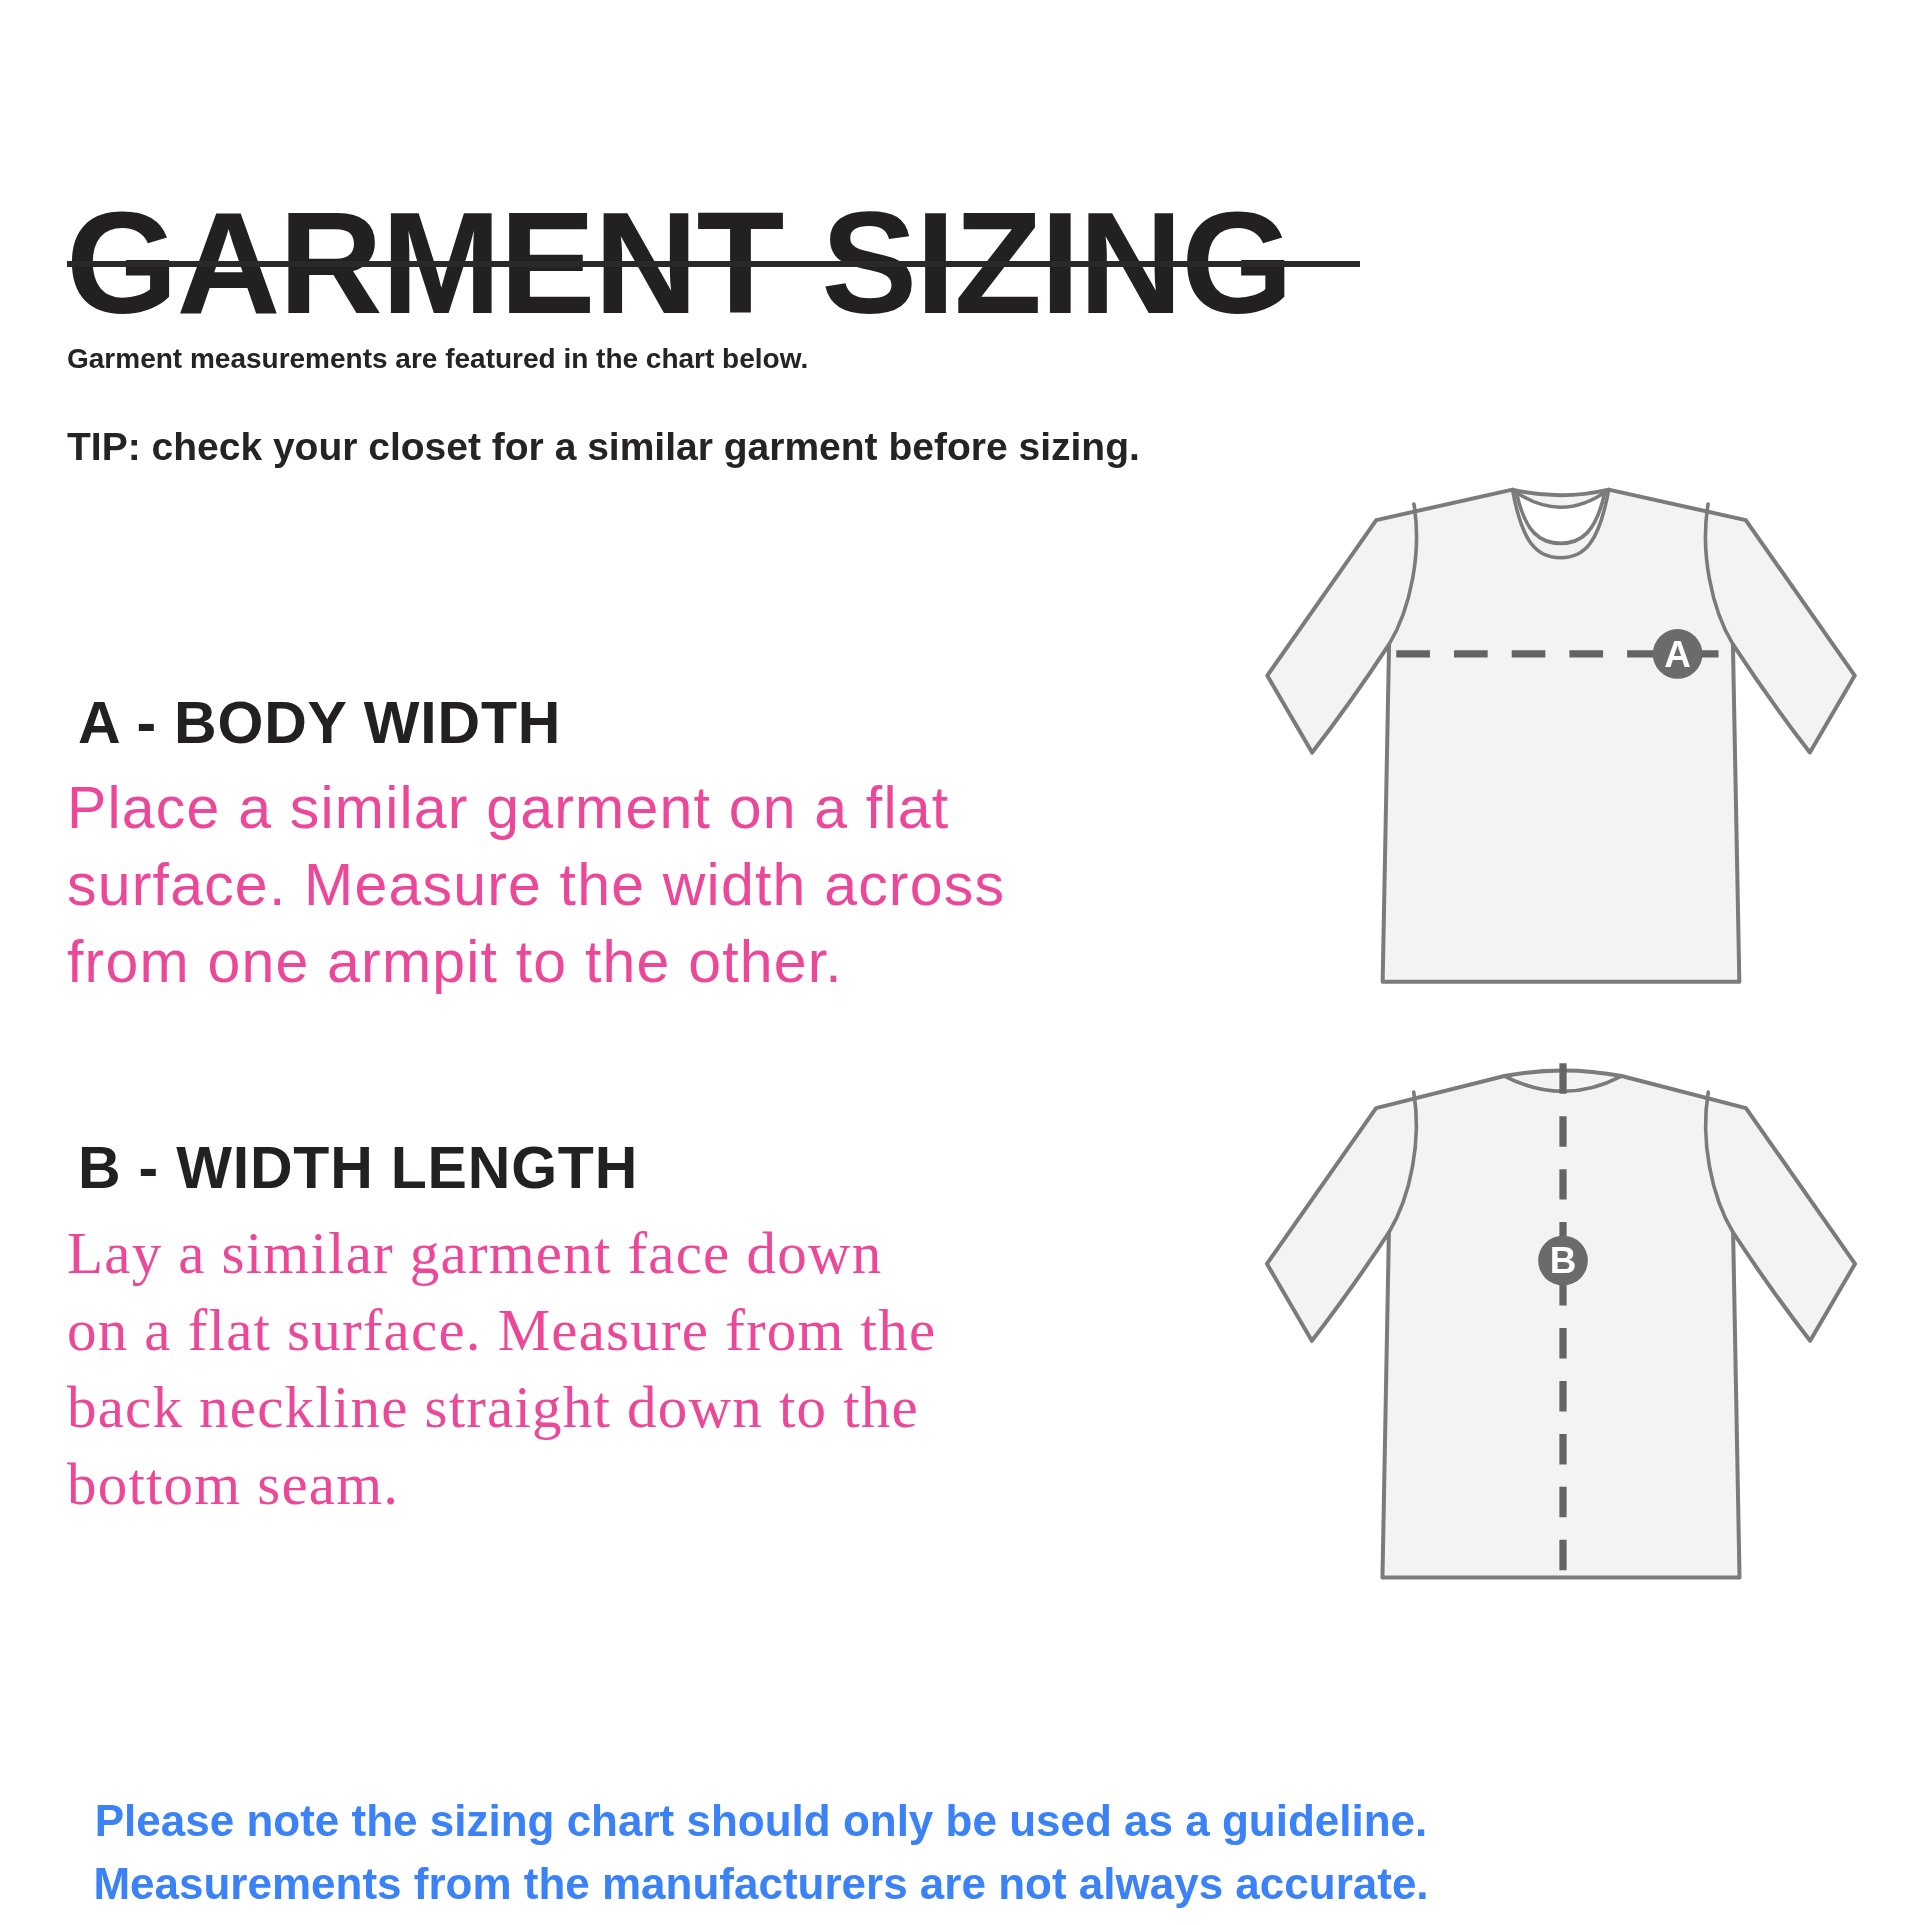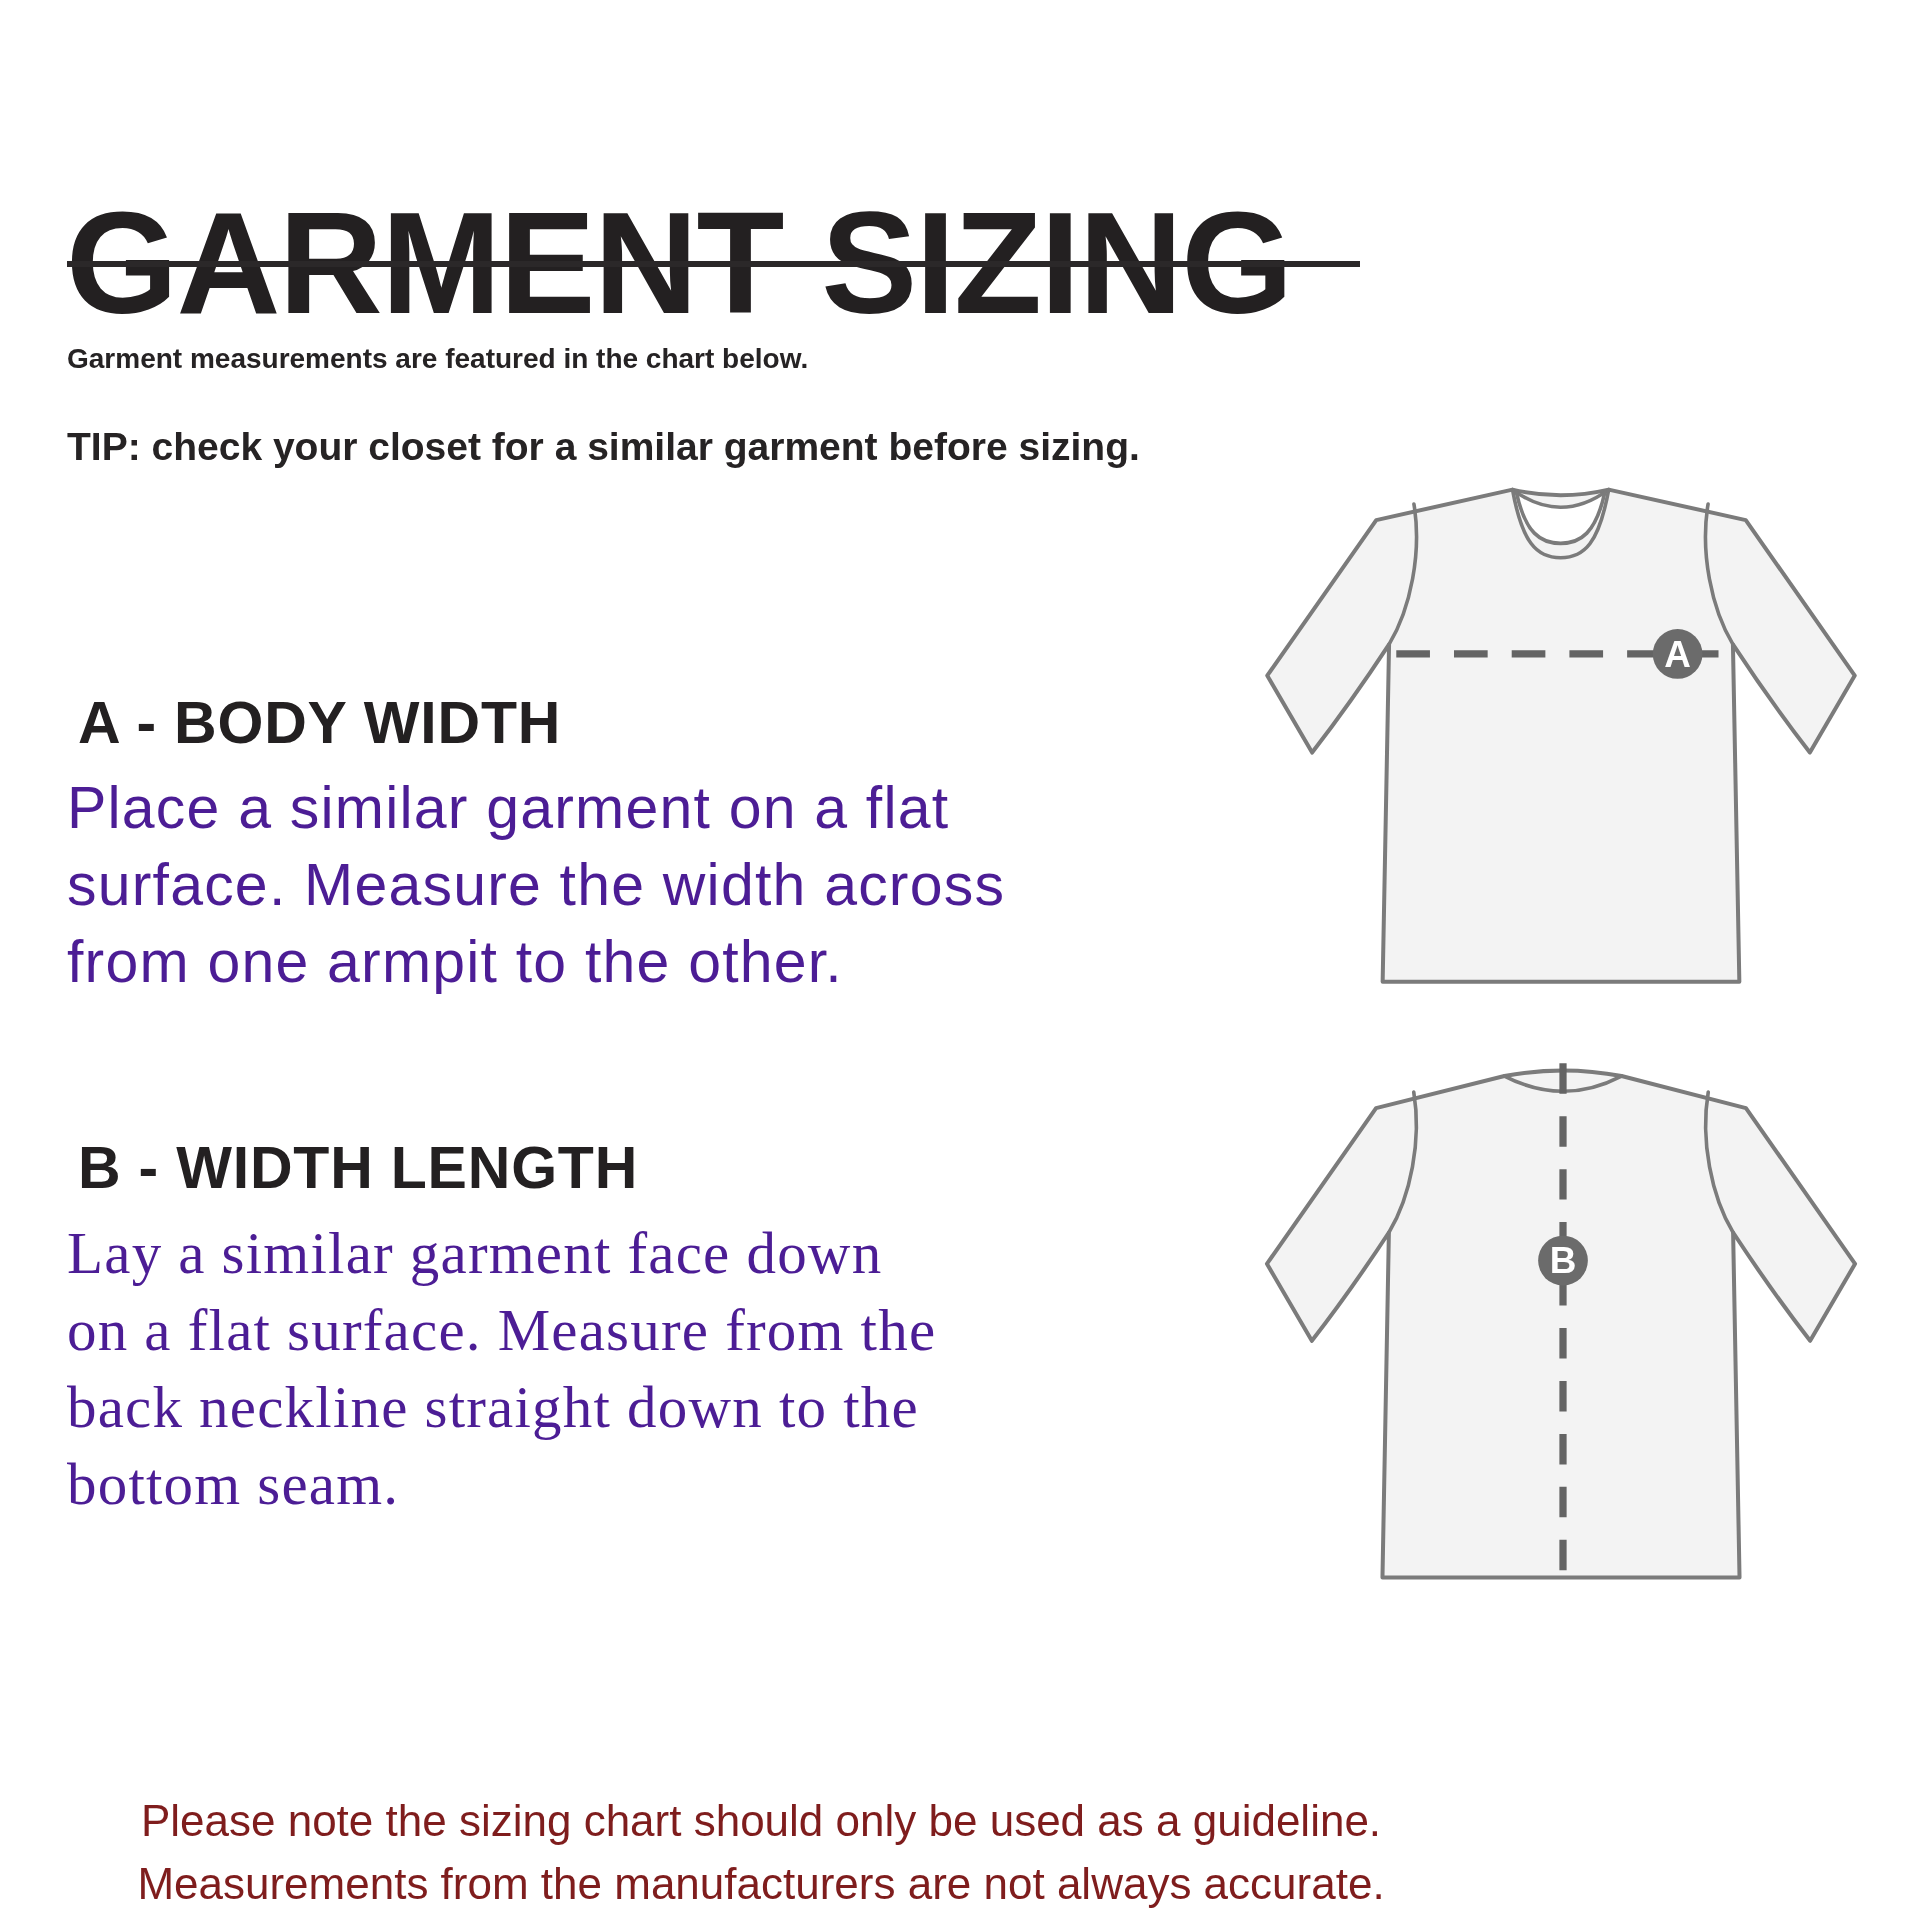--- a/index.html
+++ b/index.html
@@ -43,35 +43,35 @@
     left:67px;
     font-size:59px;font-weight:800;
     letter-spacing:0.8px;line-height:1.2;
     color:#232021;white-space:nowrap;margin-left:11px;
   }
   .sec-body{
     left:67px;
     font-size:59px;font-weight:400;
     letter-spacing:1.2px;
     line-height:77px;
-    color:#4c1d95;
+    color:#ec4899;
     white-space:pre-line;
     width:1187px;
   }
   #heading-a{top:639px;}
   #body-a{top:711px;}
   #heading-b{top:1084px;}
   #body-b{top:1156px;font-family:Liberation Serif, serif;}
 
   .footer-note{
     left:0;top:1745px;width:1522px;
     text-align:center;
-    font-size:44px;font-weight:400;
+    font-size:44px;font-weight:700;
     line-height:63px;
-    color:#7f1d1d;
+    color:#3b82f6;
     white-space:pre-line;
   }
 
   .shirt{position:absolute;}
   #shirt-front{left:1258px;top:472px;width:606px;height:517px;}
   #shirt-back{left:1258px;top:1060px;width:606px;height:536px;}
 
   .shirt svg{display:block;width:100%;height:100%;}
   .sil{fill:#f3f3f3;stroke:#7b7b7b;stroke-width:5;stroke-linejoin:round;}
   .ln{fill:none;stroke:#7b7b7b;stroke-width:4.5;stroke-linecap:round;}

